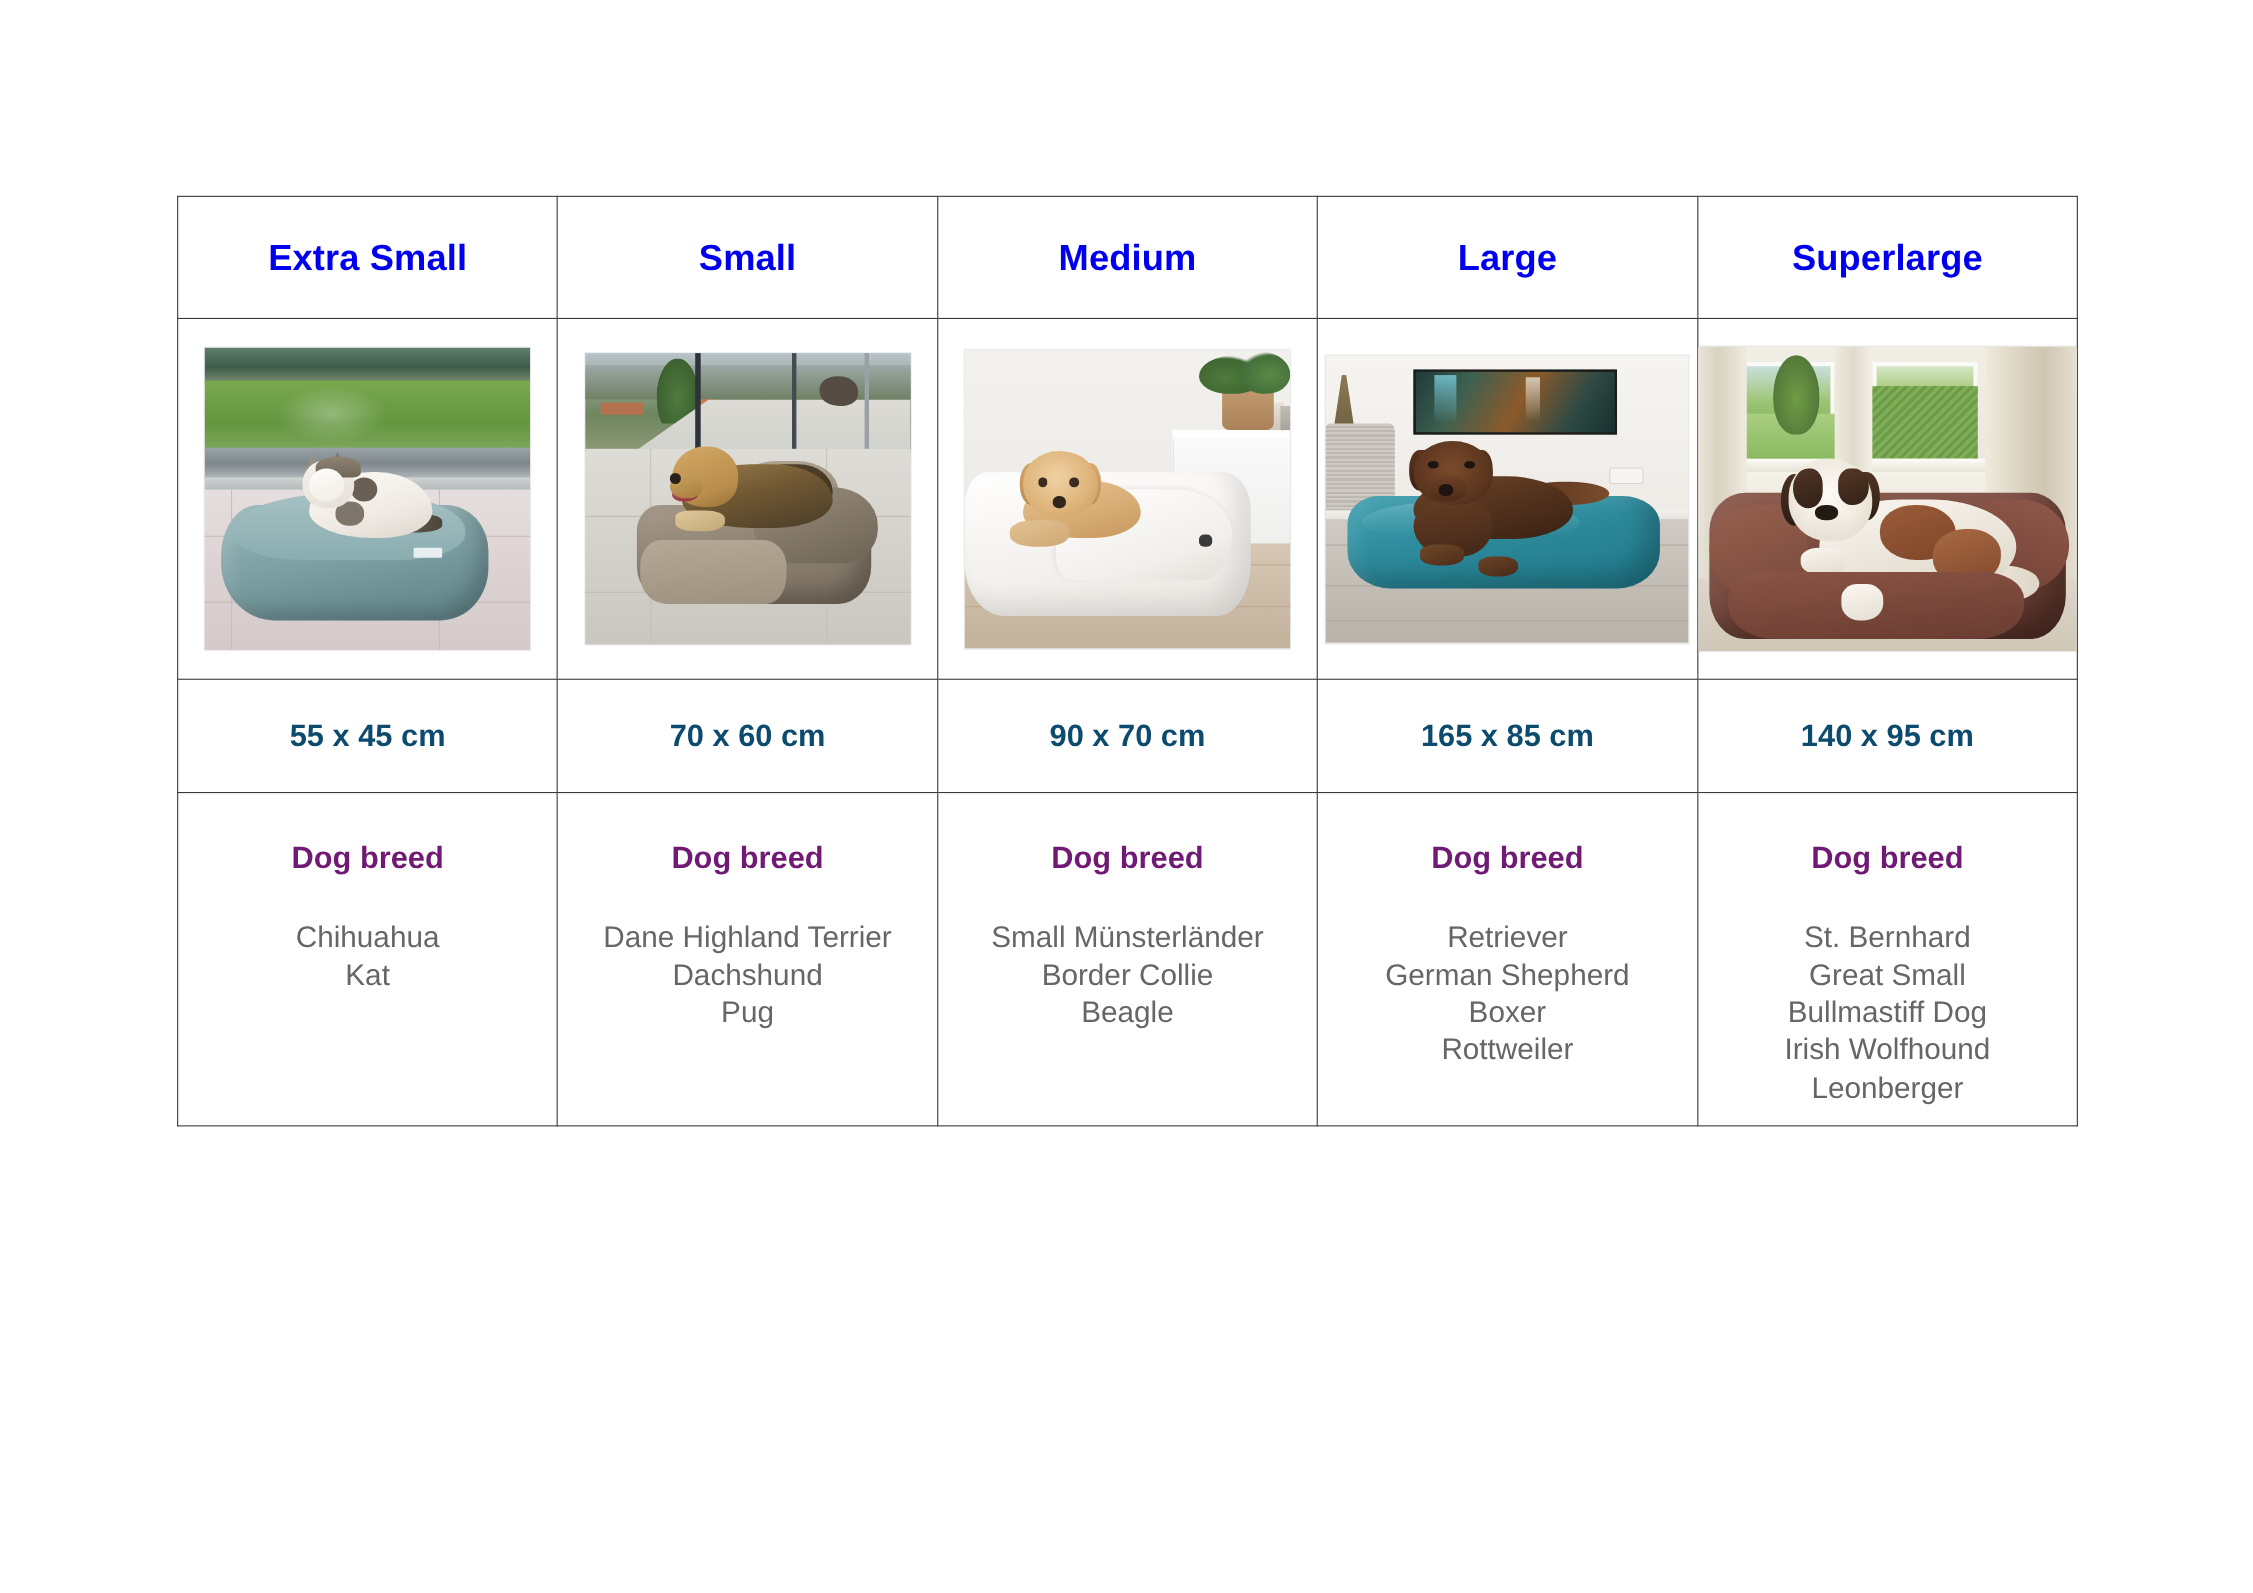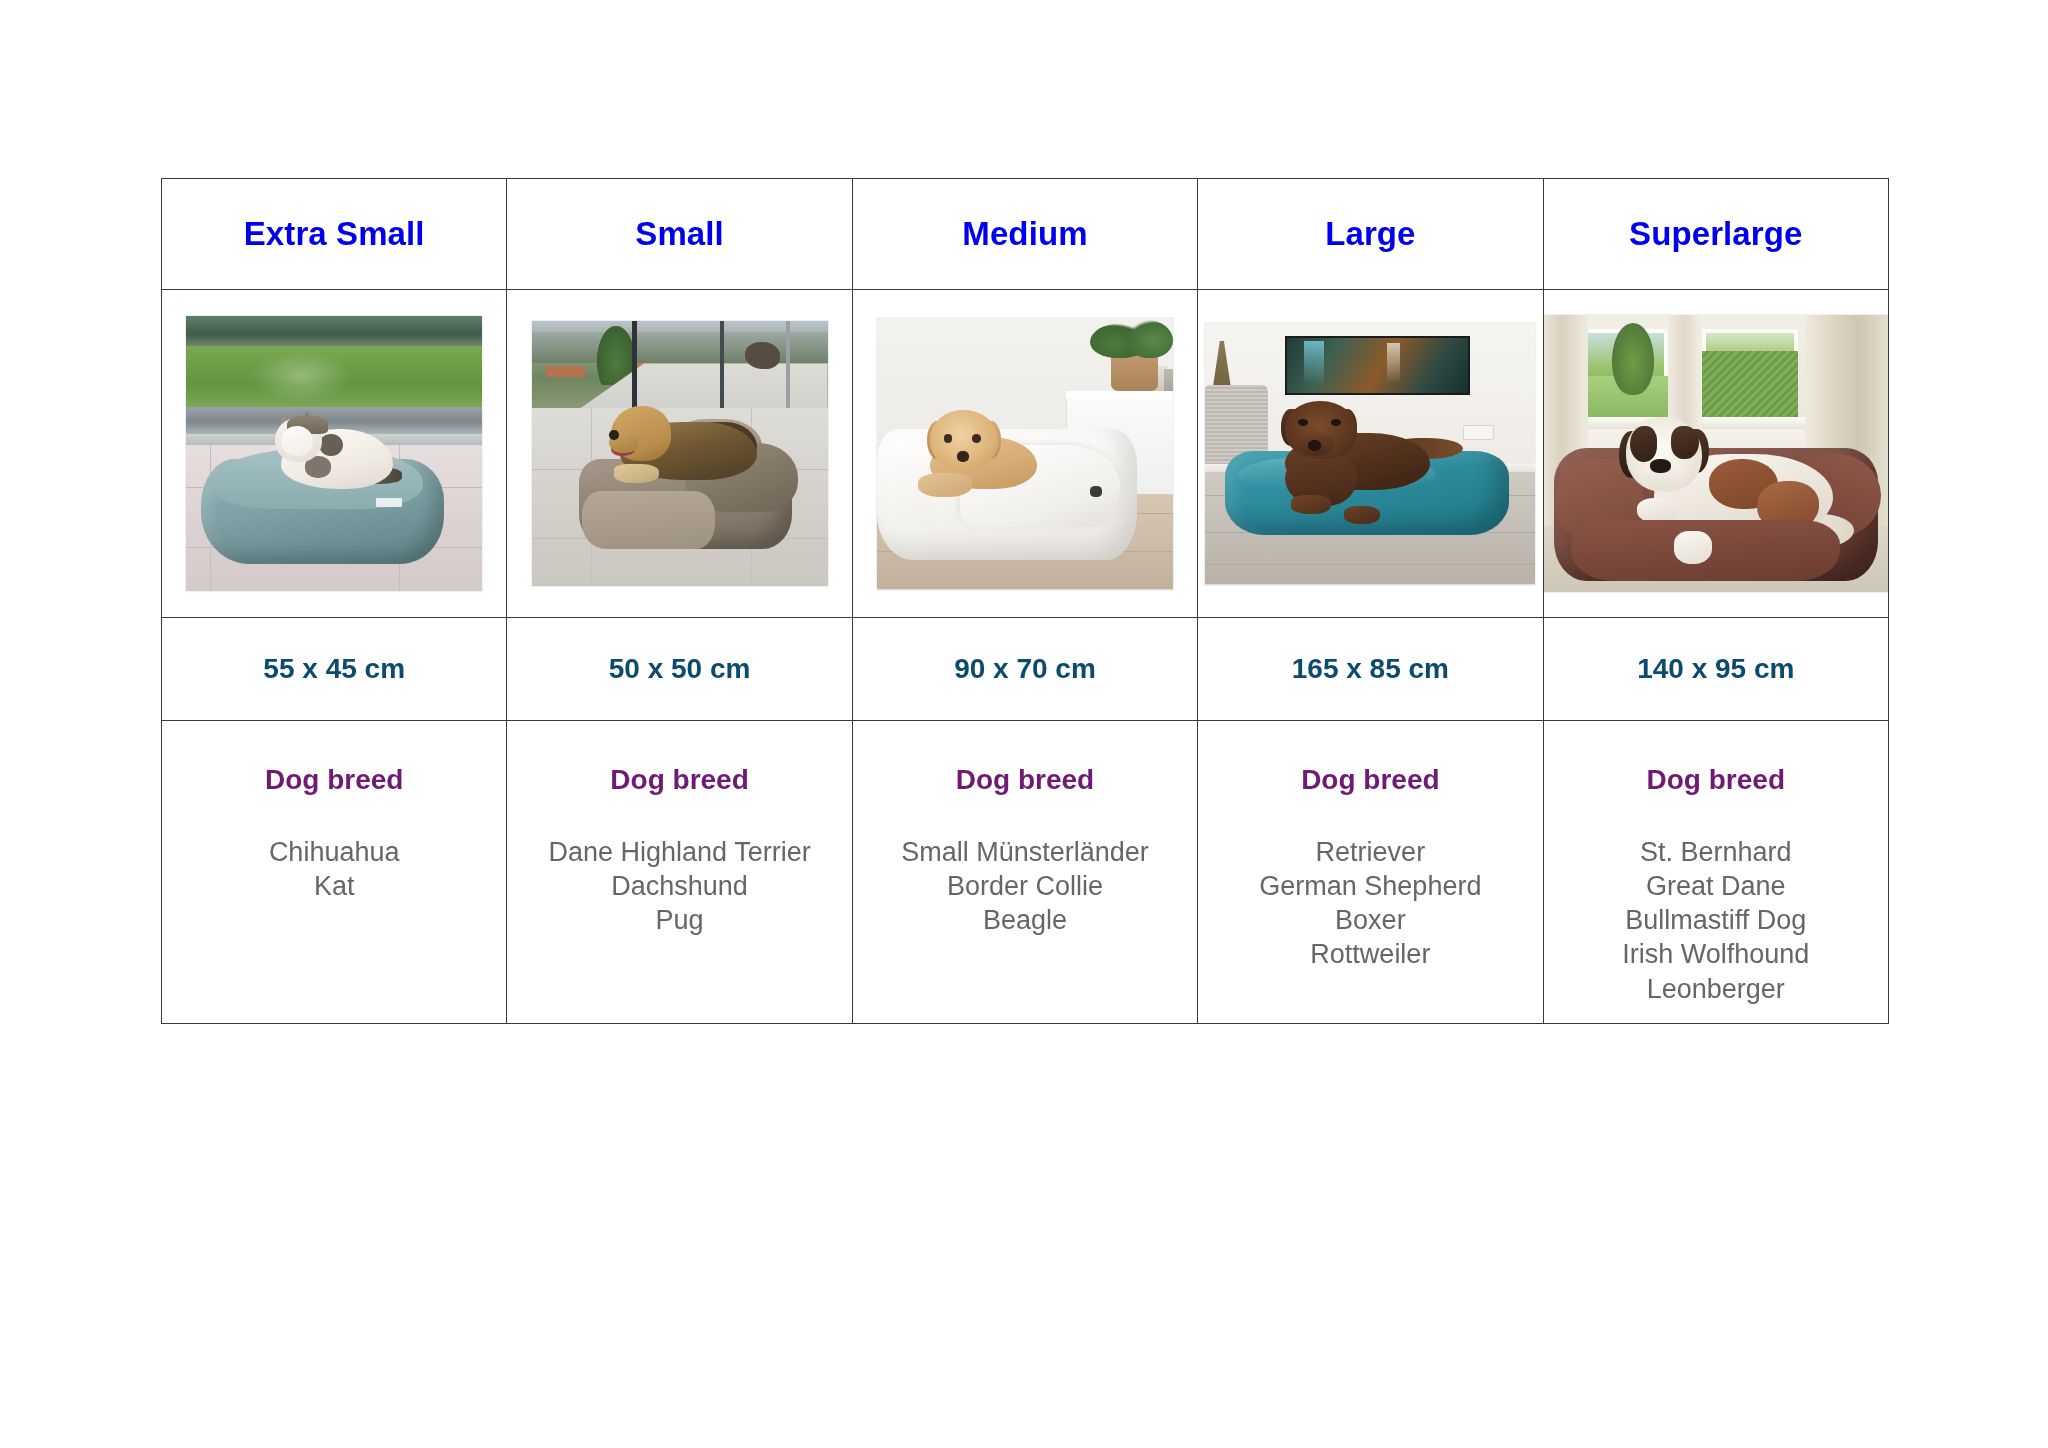--- a/index.html
+++ b/index.html
@@ -615,21 +615,21 @@
         </div>
       </td>
 
     </tr>
 
     <tr class="row-size">
       <td>
         <div class="size-text">55 x 45 cm</div>
       </td>
       <td>
-        <div class="size-text">50 x 50 cm</div>
+        <div class="size-text">70 x 60 cm</div>
       </td>
       <td>
         <div class="size-text">90 x 70 cm</div>
       </td>
       <td>
         <div class="size-text">165 x 85 cm</div>
       </td>
       <td>
         <div class="size-text">140 x 95 cm</div>
       </td>
@@ -679,21 +679,21 @@
             <span class="breed-item">Rottweiler</span>
           </div>
         </div>
       </td>
 
       <td>
         <div class="breed-cell">
           <div class="breed-heading">Dog breed</div>
           <div class="breed-list">
             <span class="breed-item">St. Bernhard</span>
-            <span class="breed-item">Great Dane</span>
+            <span class="breed-item">Great Small</span>
             <span class="breed-item">Bullmastiff Dog</span>
             <span class="breed-item">Irish Wolfhound</span>
             <span class="breed-item">Leonberger</span>
           </div>
         </div>
       </td>
 
     </tr>
 
   </tbody>

